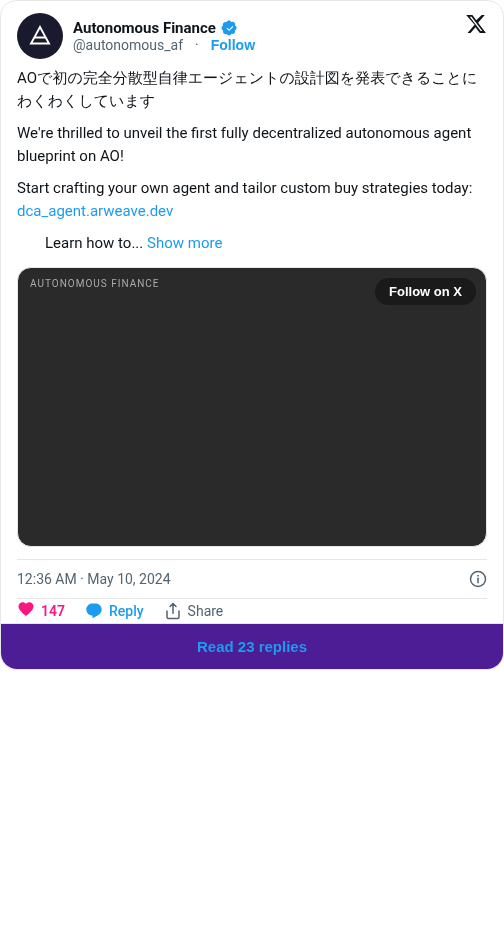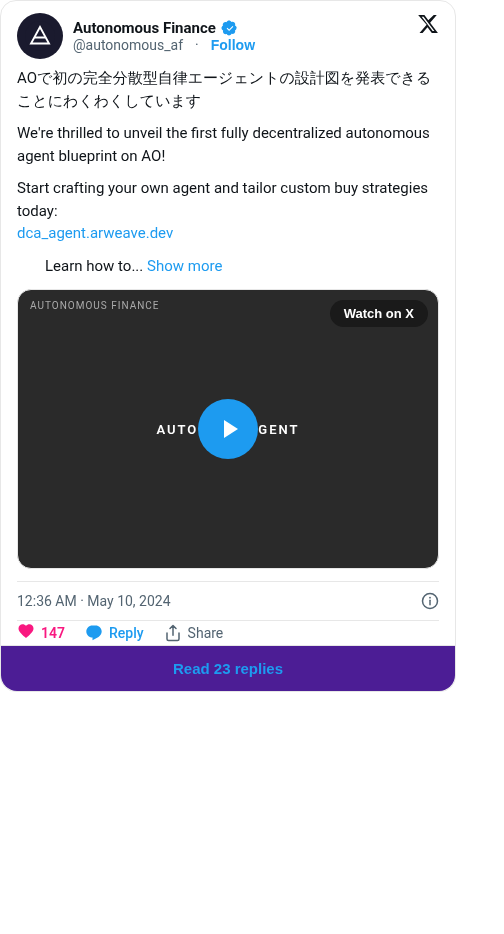--- a/index.html
+++ b/index.html
@@ -8,21 +8,21 @@
       background: #fff;
       width: 504px;
       min-height: 934px;
     }
     .tweet-card {
       background: #fff;
       padding: 12px 16px 0 16px;
       border: 1px solid #e7e7e7;
       border-radius: 16px;
       margin: 0;
-      width: 456px;
+      width: 504px;
     }
     .tweet-header {
       display: flex;
       align-items: flex-start;
       justify-content: space-between;
       margin-bottom: 8px;
     }
     .tweet-header-left {
       display: flex;
       align-items: center;
@@ -304,30 +304,21 @@
     </p>
     <p>
       <span>Learn how to...</span>
       <span> </span>
       <span class="show-more">Show more</span>
     </p>
   </div>
 
   <div class="video-container">
     <span class="video-watermark">AUTONOMOUS FINANCE</span>
-    <button class="watch-on-x-btn">Watch on X</button>
-    <div class="video-center">
-      <span class="video-text">AUTO</span>
-      <div class="play-button">
-        <svg viewBox="0 0 24 24" fill="white" xmlns="http://www.w3.org/2000/svg">
-          <polygon points="6,3 20,12 6,21" fill="white"></polygon>
-        </svg>
-      </div>
-      <span class="video-text">GENT</span>
-    </div>
+    <button class="watch-on-x-btn">Follow on X</button>
   </div>
 
   <div class="tweet-timestamp">
     <span>12:36 AM · May 10, 2024</span>
     <div class="info-icon">
       <svg width="18" height="18" viewBox="0 0 24 24" fill="#536471" xmlns="http://www.w3.org/2000/svg">
         <circle cx="12" cy="12" r="10" stroke="#536471" stroke-width="2" fill="none"></circle>
         <line x1="12" y1="11" x2="12" y2="17" stroke="#536471" stroke-width="2" stroke-linecap="round"></line>
         <circle cx="12" cy="7.5" r="1.2" fill="#536471"></circle>
       </svg>

